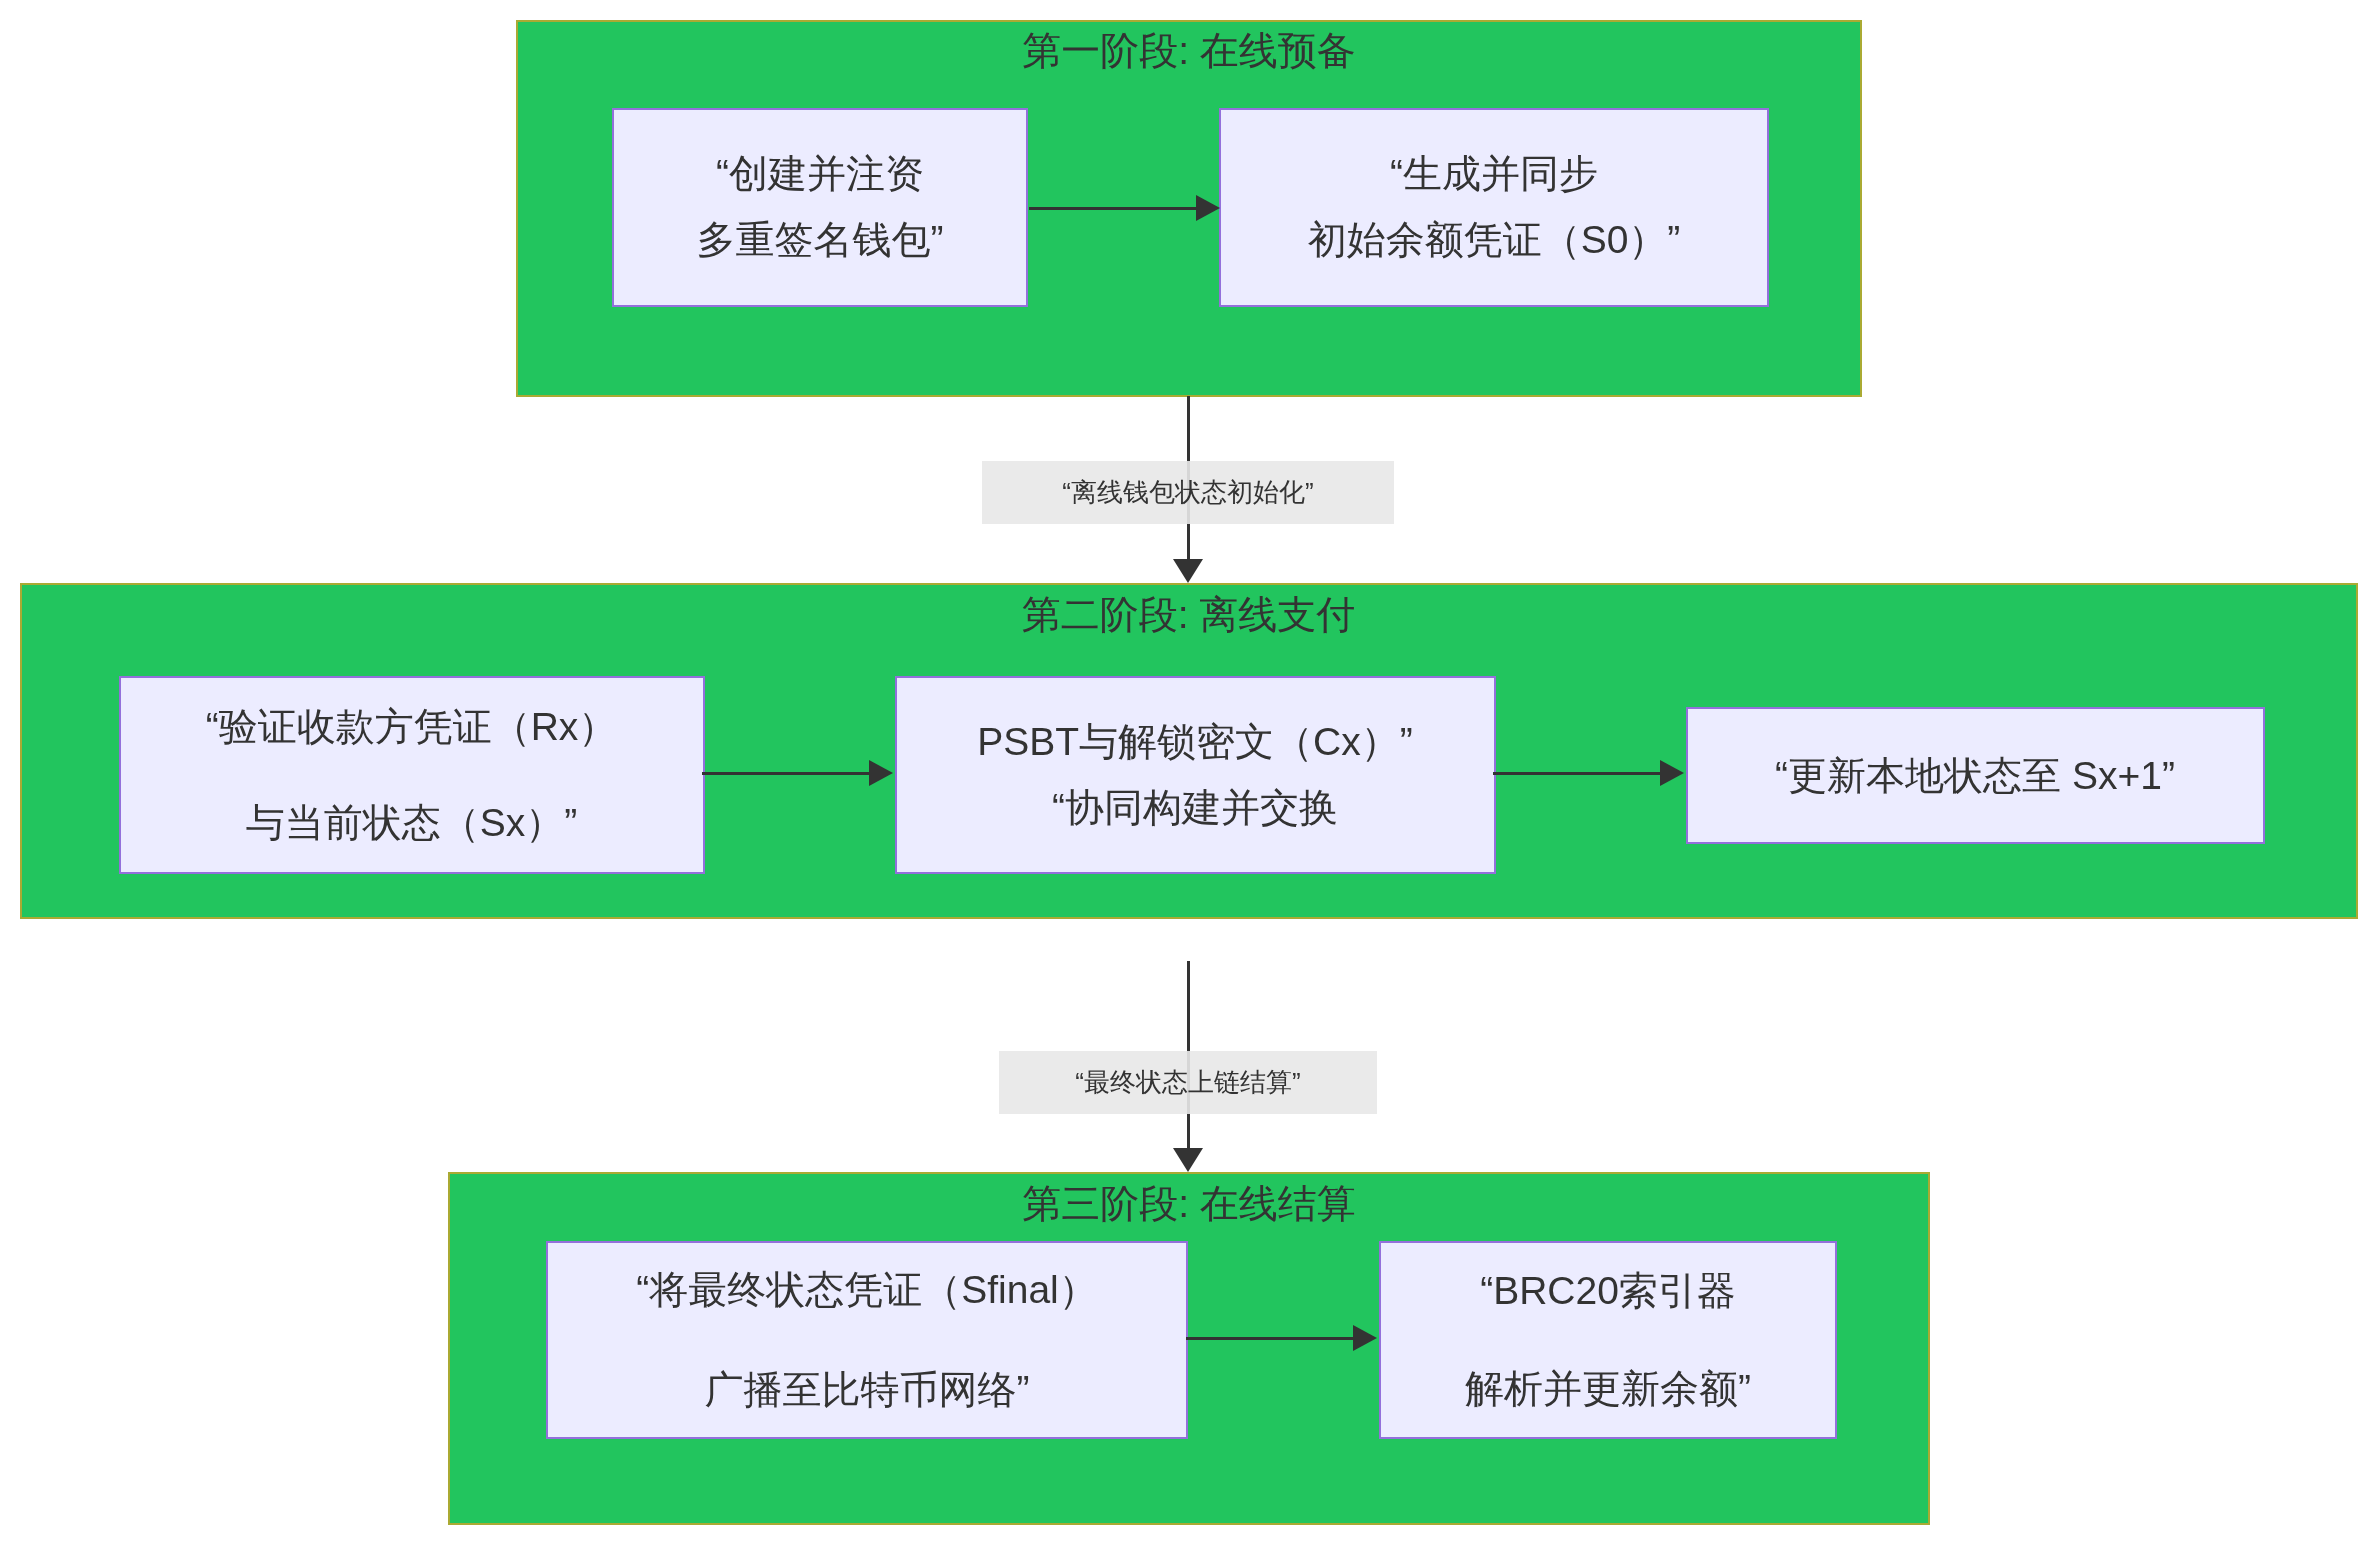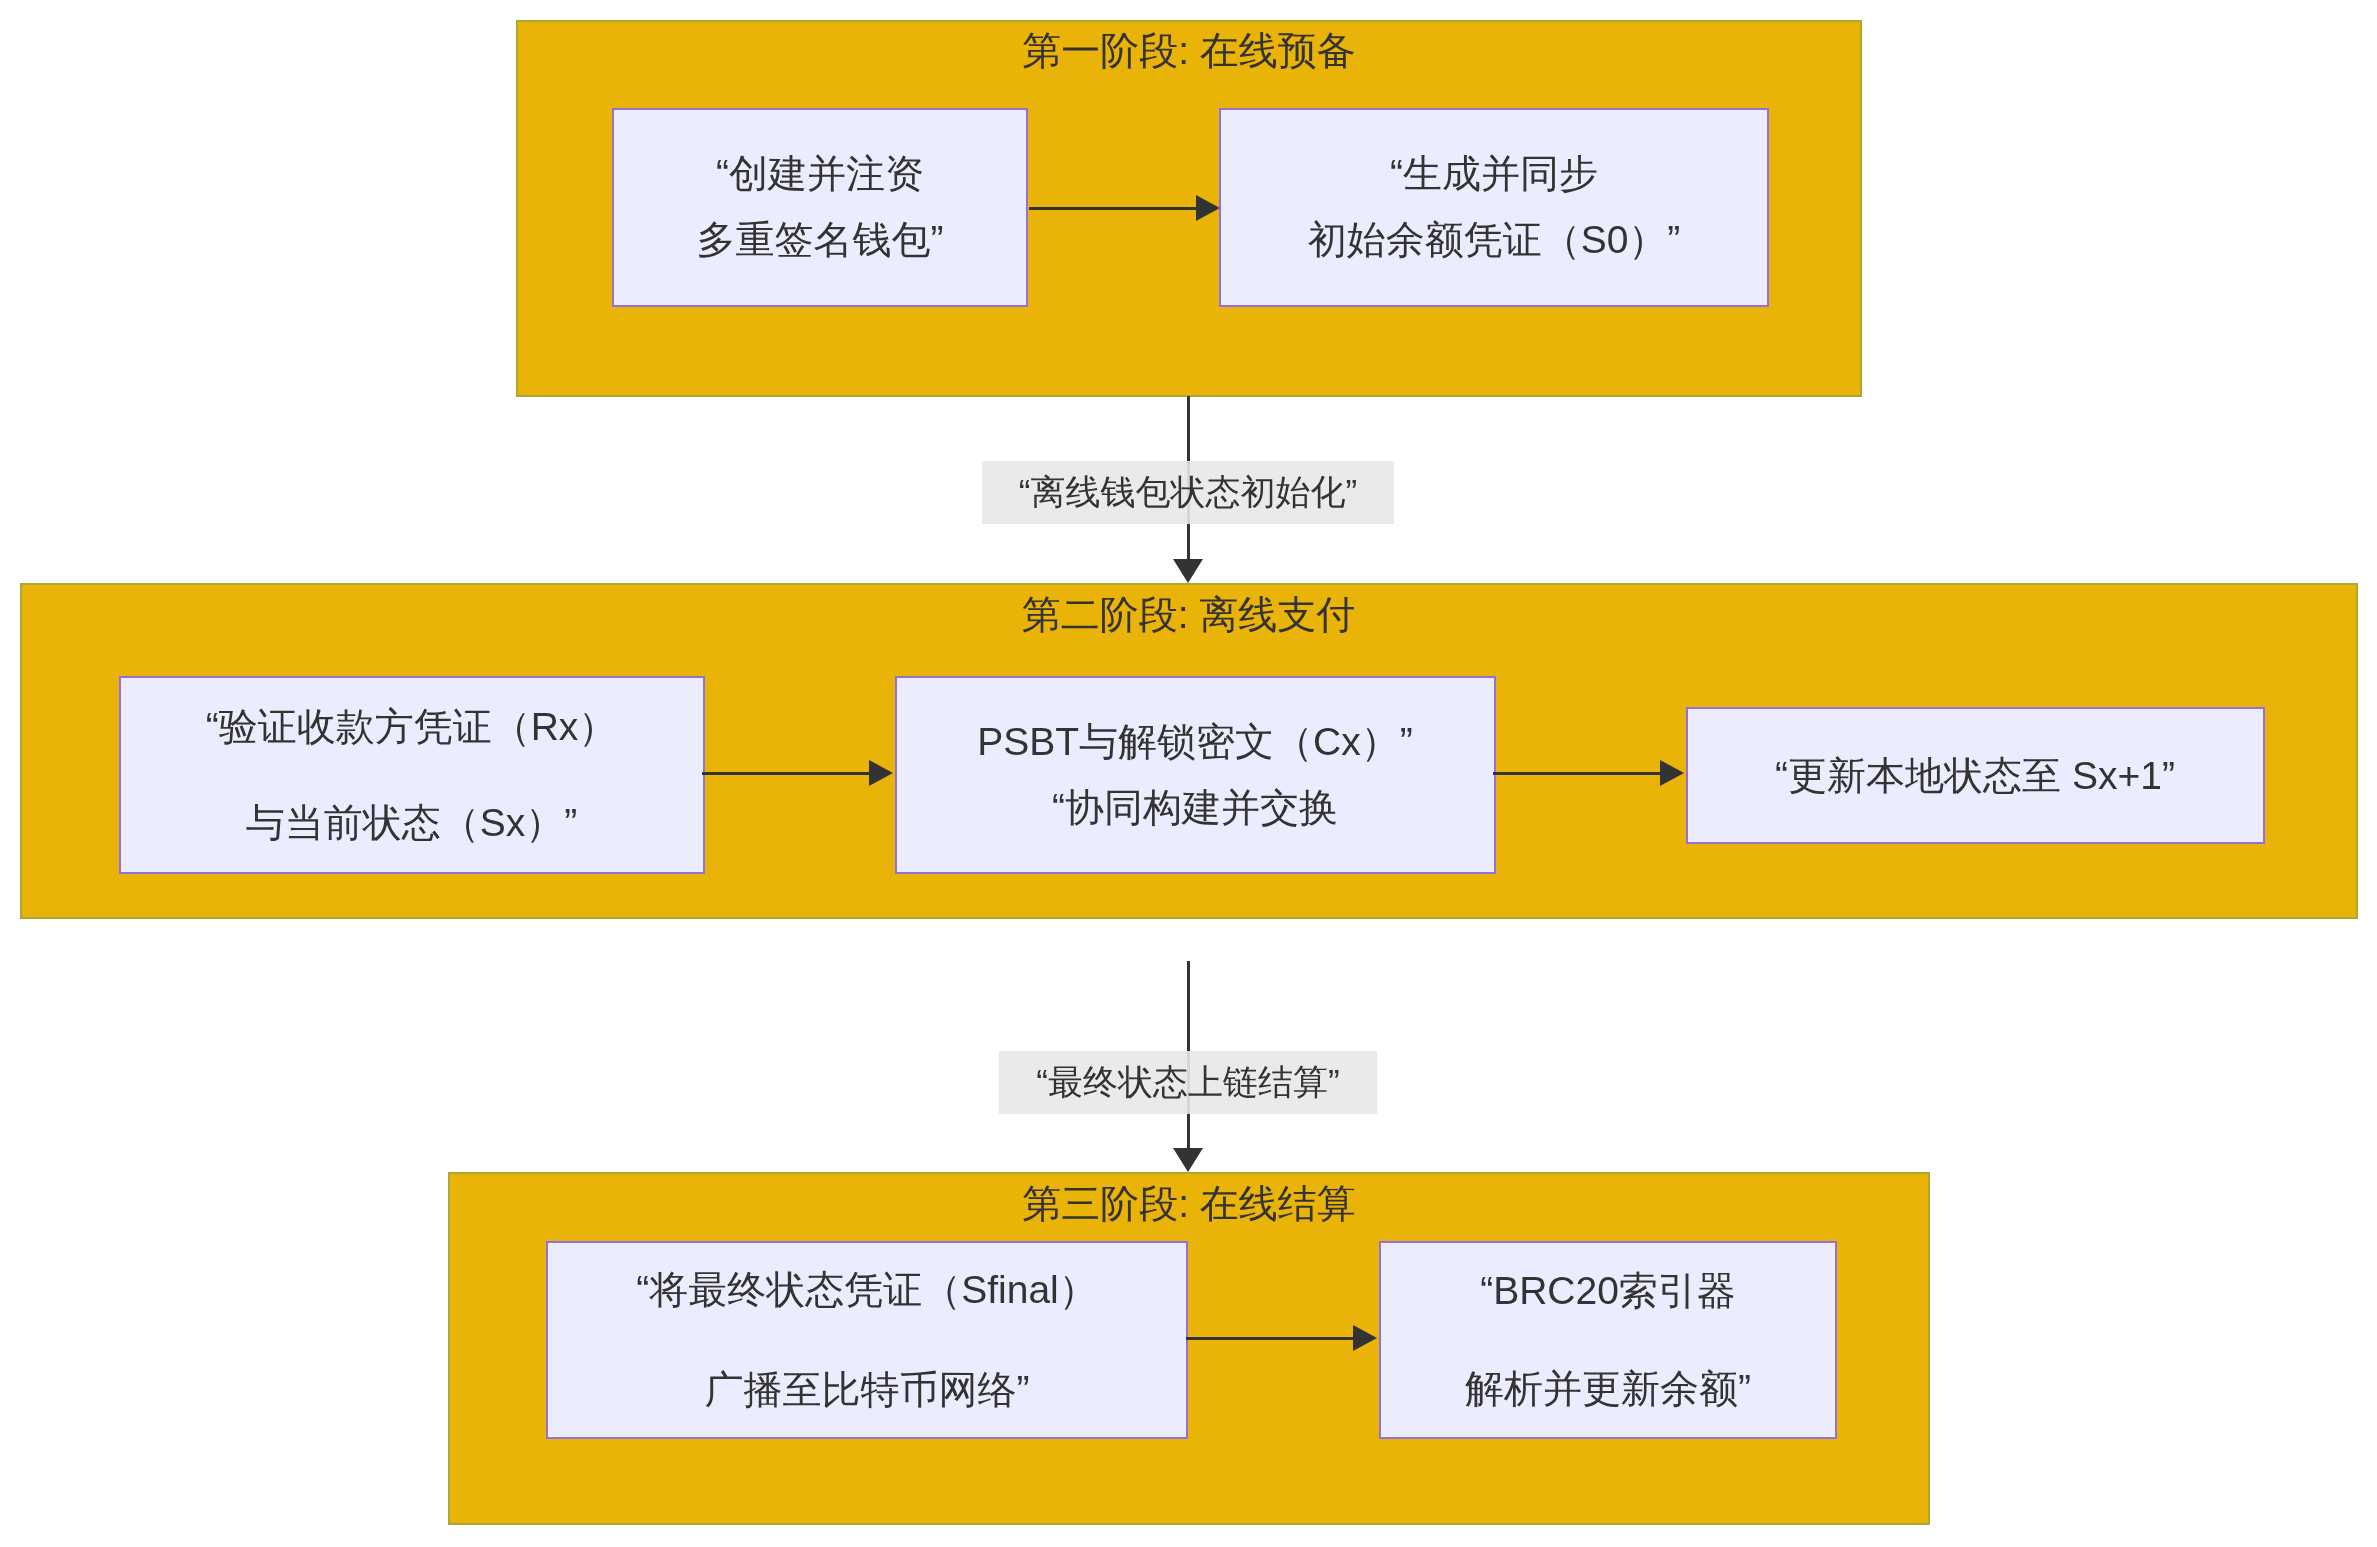--- a/index.html
+++ b/index.html
@@ -15,21 +15,21 @@
     color: #333333;
   }
   .canvas {
     position: absolute;
     left: 0; top: 0;
     width: 2377px;
     height: 1547px;
   }
   .cluster {
     position: absolute;
-    background: #eab308;
+    background: #22c55e;
     border: 2.5px solid #aaaa33;
     box-sizing: border-box;
     padding-left: 36px;
   }
   .cluster-title {
     position: absolute;
     top: 7.6px;
     left: 0;
     right: 0;
     text-align: center;
@@ -74,21 +74,21 @@
   .arrow-down {
     position: absolute;
     width: 0; height: 0;
     border-left: 15.3px solid transparent;
     border-right: 15.3px solid transparent;
     border-top: 24px solid #333333;
   }
   .edge-label {
     position: absolute;
     background: rgba(232,232,232,0.9);
-    font-size: 35px;
+    font-size: 26px;
     color: #333333;
     display: flex;
     align-items: center;
     justify-content: center;
     white-space: nowrap;
     z-index: 5;
   }
 </style>
 </head>
 <body>

